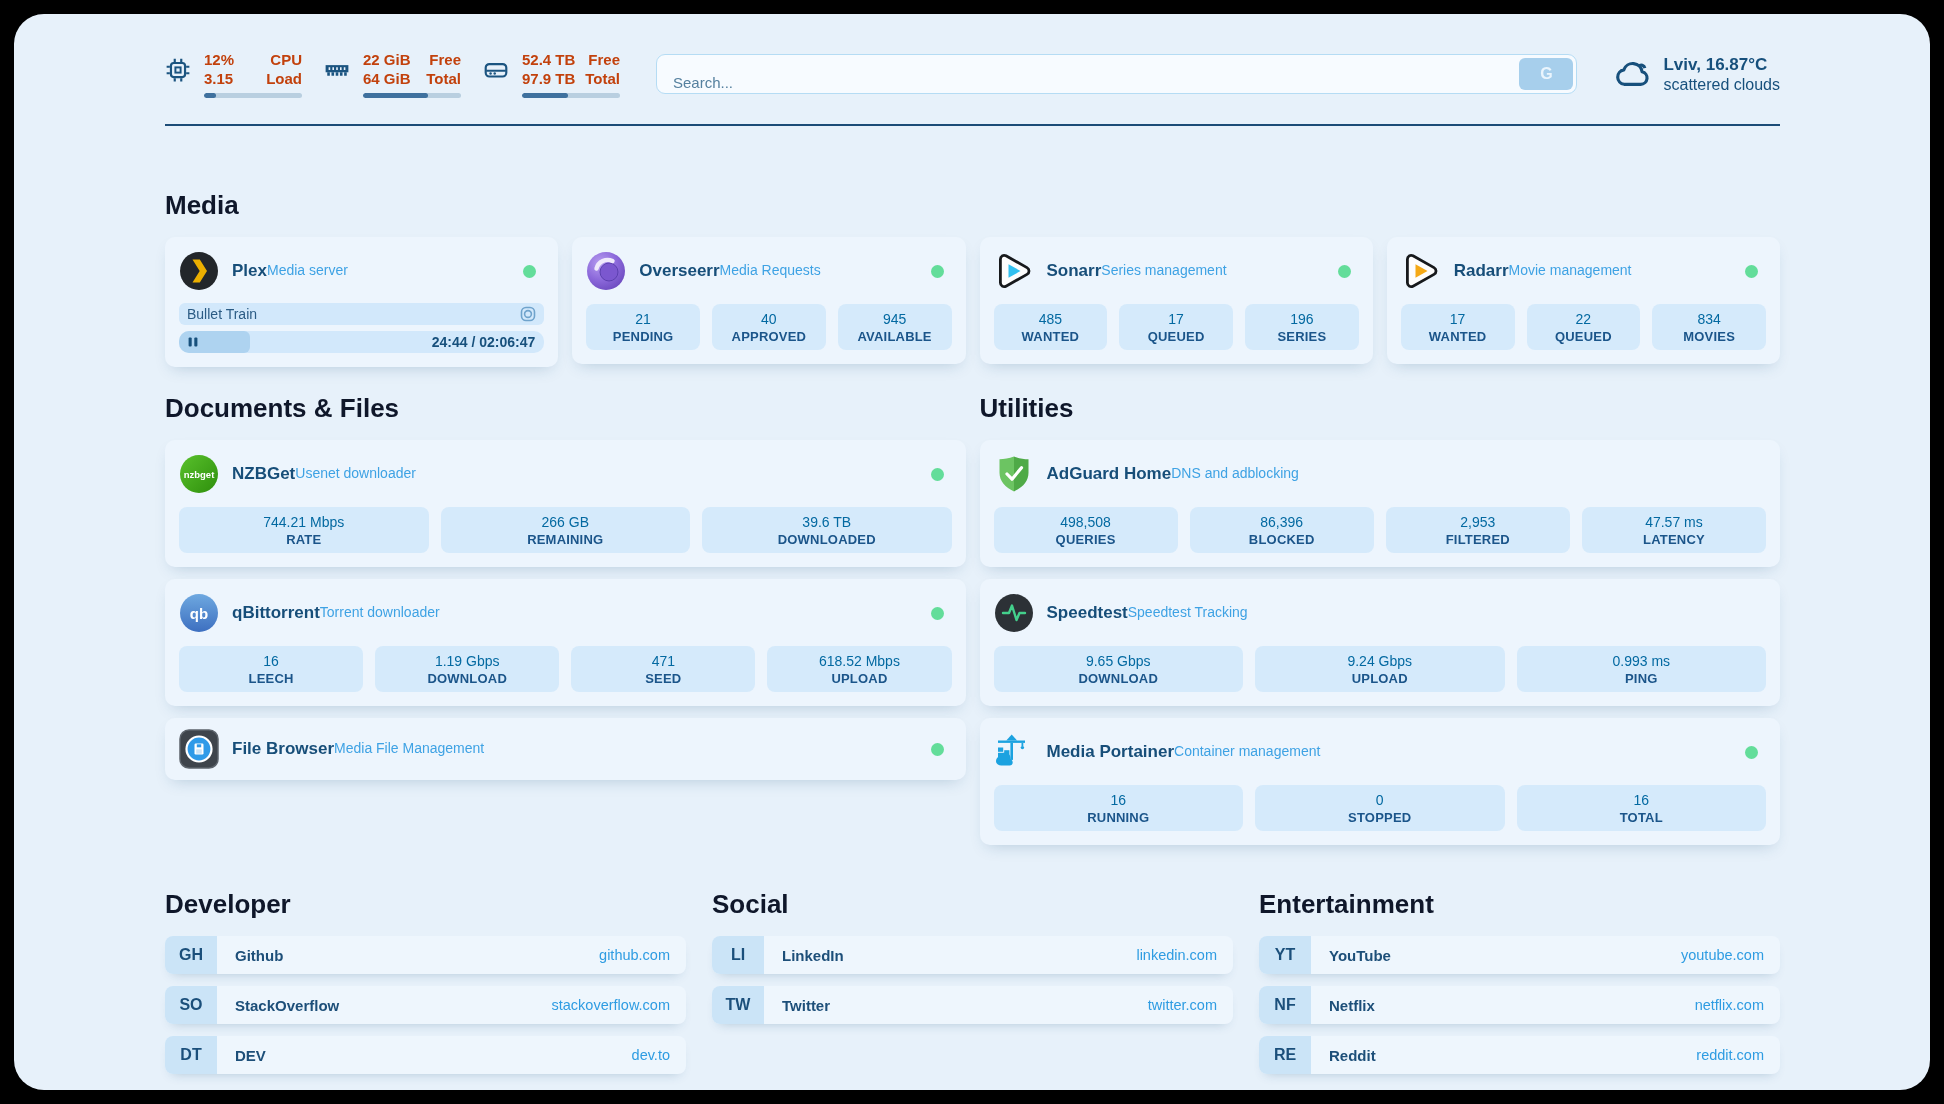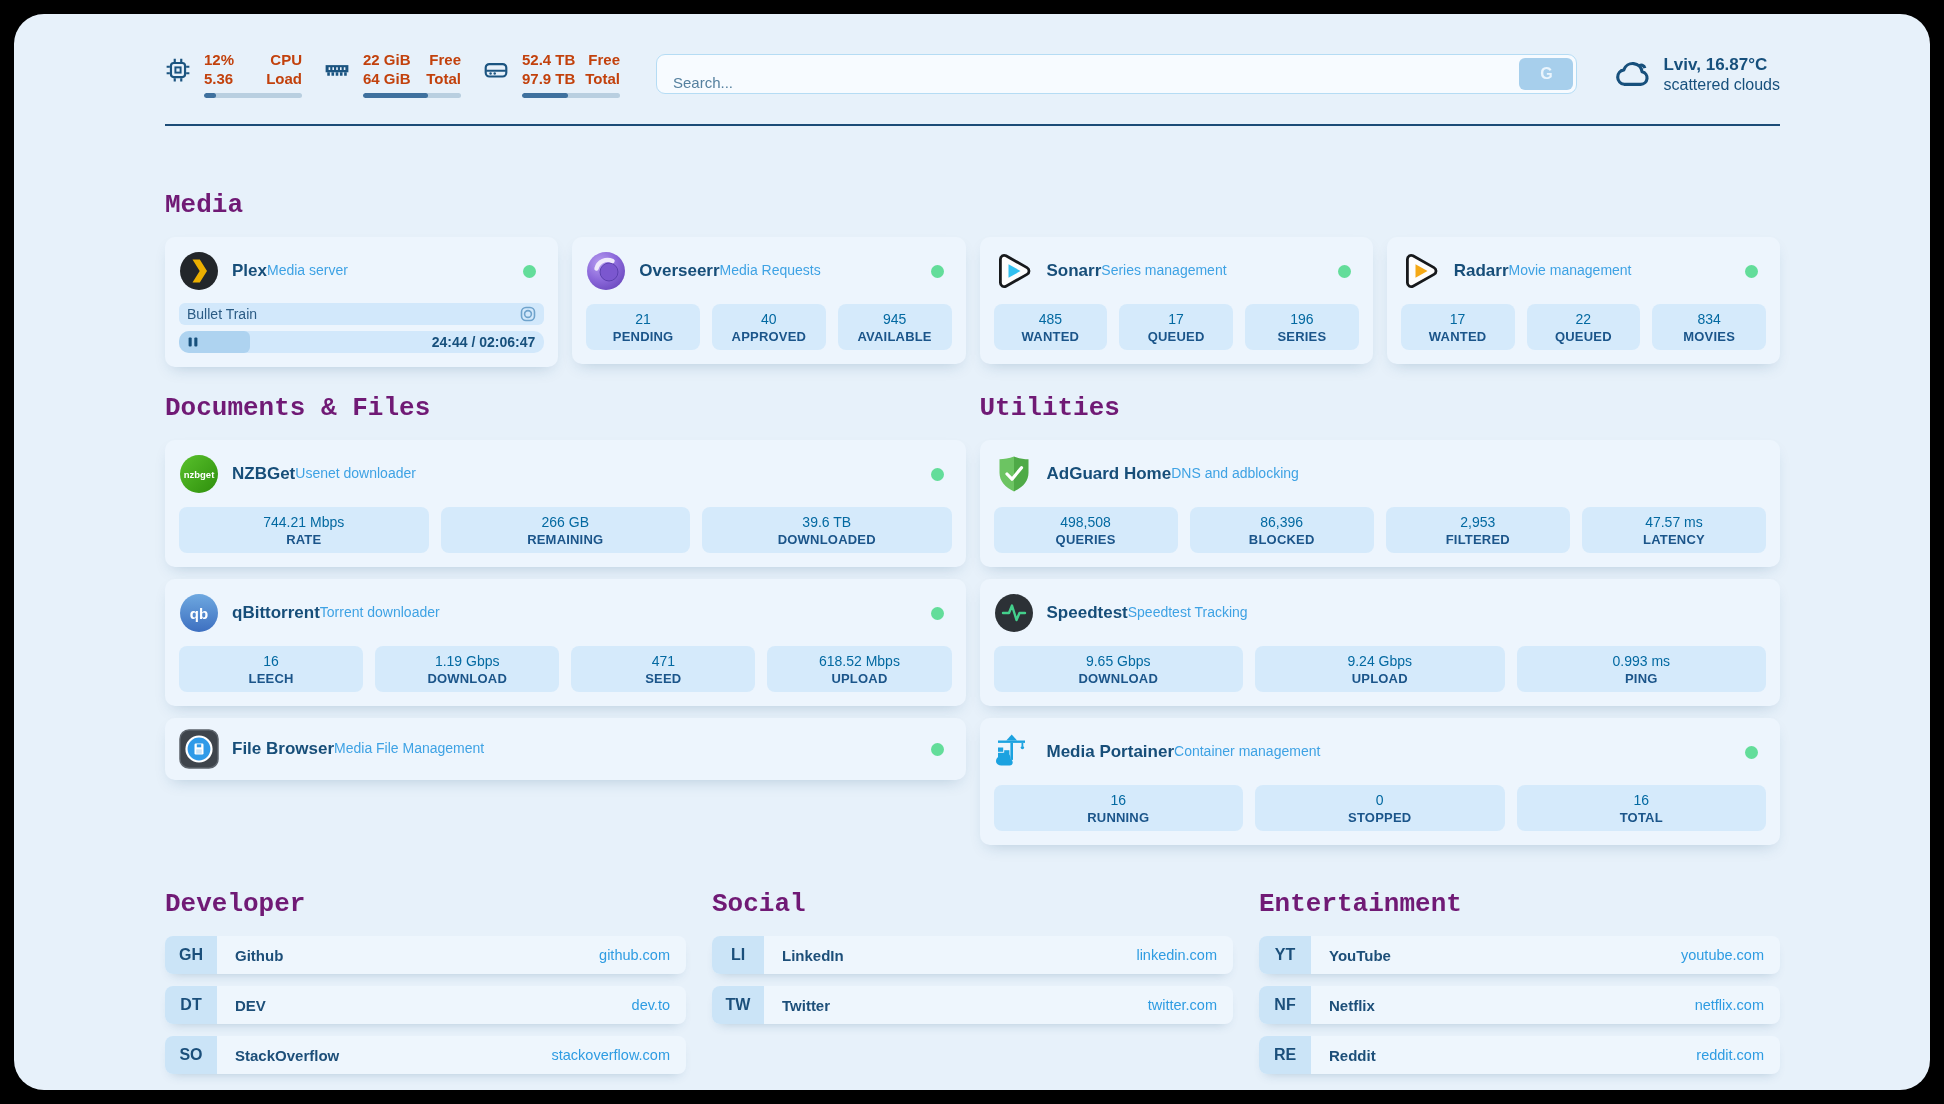--- a/index.html
+++ b/index.html
@@ -22,21 +22,21 @@
   .search input{box-sizing:border-box;width:100%;height:100%;border:1.5px solid #b5dcf4;border-radius:9px;background:#f7fbff;padding:17px 68px 0 16px;font-size:15px;color:#2a5a80;outline:none;font-family:"Liberation Sans",sans-serif;}
   .search input::placeholder{color:#55809f;opacity:1;}
   .search-btn{position:absolute;right:4px;top:4px;bottom:4px;width:54px;background:#a7cfec;border:none;border-radius:6px;color:#eaf5fd;font-size:16px;font-weight:700;cursor:pointer;font-family:"Liberation Sans",sans-serif;}
   .weather{display:flex;align-items:center;gap:12px;flex:none;color:#17507c;}
   .weather-icon{width:38px;height:38px;}
   .weather-temp{font-size:17px;font-weight:600;line-height:21px;}
   .weather-cond{font-size:16px;font-weight:400;line-height:19px;}
   .divider{margin-top:26px;border-top:2px solid #1c4c77;}
 
   
-  .section-title{font-size:26px;font-weight:600;color:#701a75;line-height:31px;font-family:Liberation Mono, monospace;}
+  .section-title{font-size:26px;font-weight:600;color:#0f172a;line-height:31px;}
   .media-section{margin-top:64px;}
   .media-grid{display:grid;grid-template-columns:repeat(4,1fr);gap:14px;align-items:start;margin-top:16px;}
   .cols2{display:grid;grid-template-columns:1fr 1fr;gap:14px;margin-top:26px;align-items:start;}
   .col-stack{display:flex;flex-direction:column;gap:12px;margin-top:16px;}
   .cols3{display:grid;grid-template-columns:1fr 1fr 1fr;gap:26px;margin-top:44px;align-items:start;}
 
   
   .card{background:#edf5fd;border-radius:10px;padding:14px;box-shadow:0 7px 16px -7px rgba(23,80,124,0.25);}
   .card-head{display:flex;align-items:center;gap:13px;cursor:pointer;}
   .app-icon{width:40px;height:40px;flex:none;}
@@ -76,21 +76,21 @@
         <div class="sys">
           <svg class="sys-icon" viewBox="0 0 24 24">
             <rect x="5.5" y="5.5" width="13" height="13" rx="2.5" fill="none" stroke="#1b5480" stroke-width="2"></rect>
             <rect x="9.6" y="9.6" width="4.8" height="4.8" fill="none" stroke="#1b5480" stroke-width="1.8"></rect>
             <path stroke="#1b5480" stroke-width="2" d="M9 1.5v3M15 1.5v3M9 19.5v3M15 19.5v3M1.5 9h3M1.5 15h3M19.5 9h3M19.5 15h3"></path>
           </svg>
           <div class="sys-text">
             <div class="sys-cols">
               <div class="sys-vals">
                 <span>12%</span>
-                <span>5.36</span>
+                <span>3.15</span>
               </div>
               <div class="sys-labels">
                 <span>CPU</span>
                 <span>Load</span>
               </div>
             </div>
             <div class="sys-bar">
               <div class="sys-fill" style="width: 12%;"></div>
             </div>
           </div>
@@ -502,29 +502,29 @@
 
       <div>
         <div class="section-title">Developer</div>
         <div class="bm-list">
           <div class="bm">
             <span class="bm-abbr">GH</span>
             <span class="bm-name">Github</span>
             <span class="bm-url">github.com</span>
           </div>
           <div class="bm">
+            <span class="bm-abbr">SO</span>
+            <span class="bm-name">StackOverflow</span>
+            <span class="bm-url">stackoverflow.com</span>
+          </div>
+          <div class="bm">
             <span class="bm-abbr">DT</span>
             <span class="bm-name">DEV</span>
             <span class="bm-url">dev.to</span>
           </div>
-          <div class="bm">
-            <span class="bm-abbr">SO</span>
-            <span class="bm-name">StackOverflow</span>
-            <span class="bm-url">stackoverflow.com</span>
-          </div>
         </div>
       </div>
 
       <div>
         <div class="section-title">Social</div>
         <div class="bm-list">
           <div class="bm">
             <span class="bm-abbr">LI</span>
             <span class="bm-name">LinkedIn</span>
             <span class="bm-url">linkedin.com</span>

